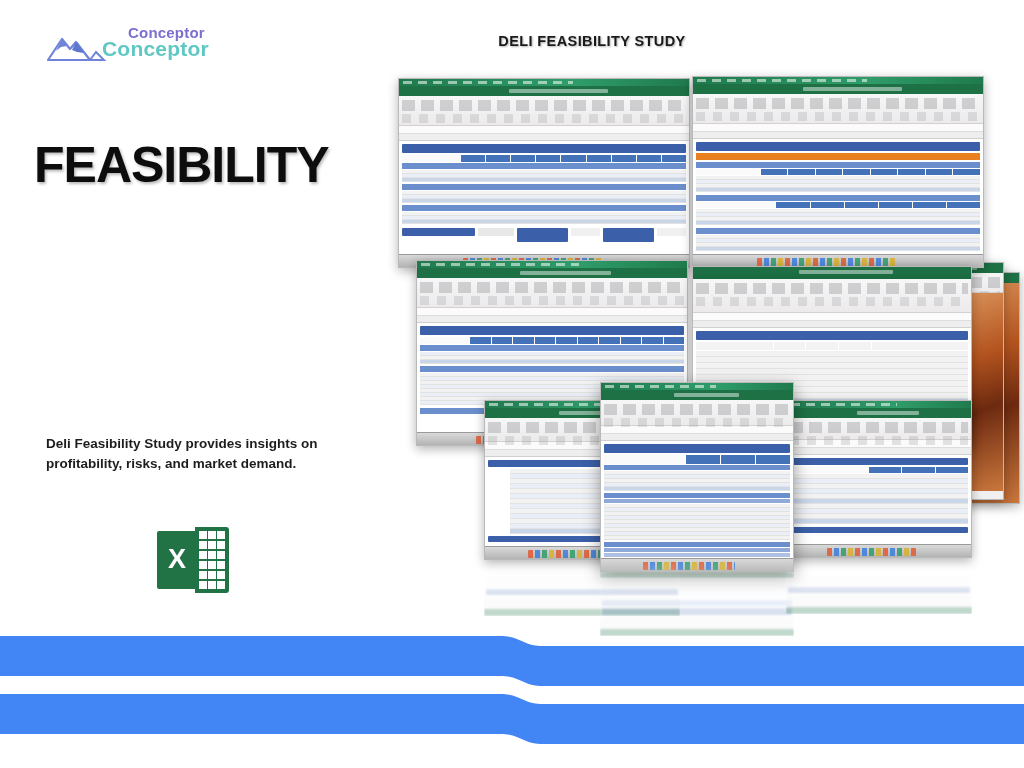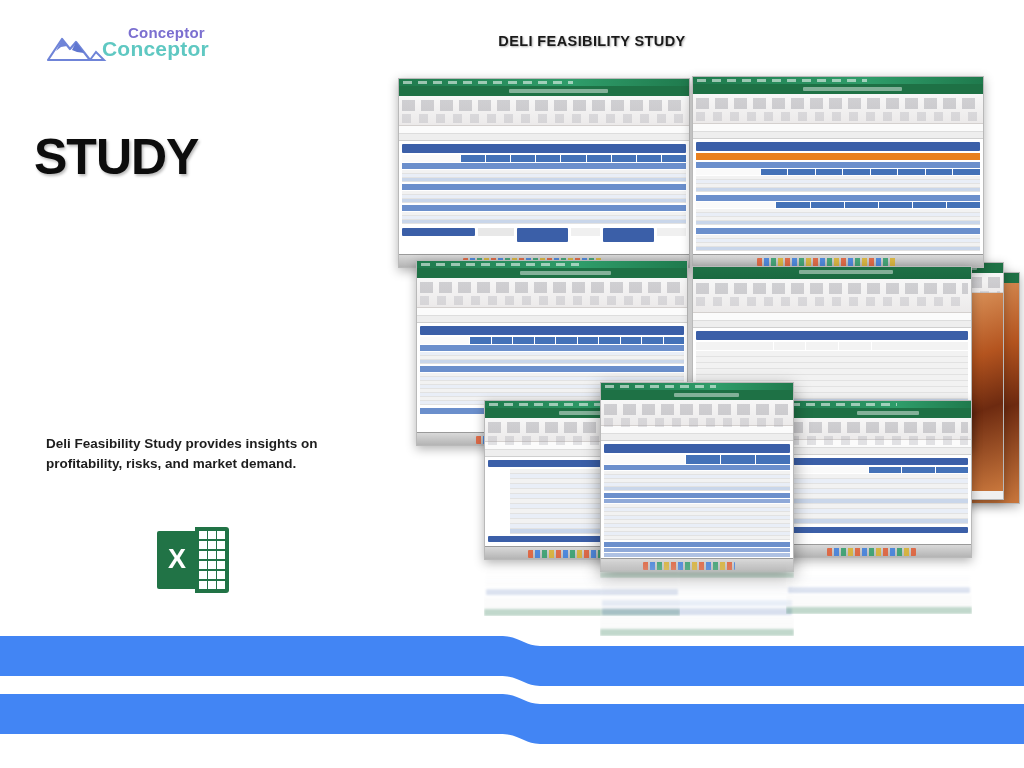--- a/index.html
+++ b/index.html
@@ -175,21 +175,21 @@
   </svg>
   <div id="logo-text">
     <span class="logo-line1">Conceptor</span>
     <span class="logo-line2">Conceptor</span>
   </div>
 </div>
 
 <div id="header-title">DELI FEASIBILITY STUDY</div>
 
 <div id="left-panel">
-  <div class="hero-line" id="hero-3">STUDY</div>
+  <div class="hero-line" id="hero-2">FEASIBILITY</div>
 </div>
 
 <div id="subtitle">Deli Feasibility Study provides insights on profitability, risks, and market demand.</div>
 
 <div id="excel-icon">
   <div class="xl-left"></div>
   <div class="xl-right">
     <div class="xl-grid">
       <div class="xl-cell"></div>
         <div class="xl-cell"></div>

